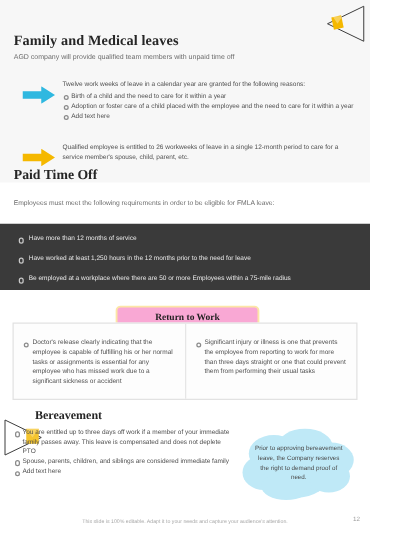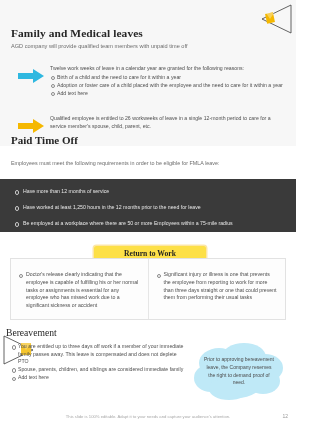--- a/index.html
+++ b/index.html
@@ -70,21 +70,21 @@
     content: ""; position: absolute; left: 3px; top: 2.3px;
     width: 2.4px; height: 2.4px; border: .6px solid #c9c9c9; border-radius: 50%;
   }
   .band-dark .b1 { position: absolute; left: 12px; top: 9px; }
   .band-dark .b2 { position: absolute; left: 12px; top: 25px; }
   .band-dark .b3 { position: absolute; left: 12px; top: 41px; }
 
   
   .rtw-btn {
     position: absolute; left: 94px; top: 246px; width: 112px; height: 15px;
-    background: #fde047; border-radius: 2.5px;
+    background: #f9a8d4; border-radius: 2.5px;
     display: flex; align-items: center; justify-content: center;
     font-family: "Liberation Serif", serif; font-weight: bold;
     font-size: 7.6px; color: #1f1f1f;
     box-shadow: 0 0 0 1.5px rgba(245,184,0,.35);
   }
   .rtw-box {
     position: absolute; left: 10px; top: 258px; width: 276px; height: 62px;
     border: .7px solid #e2e2e2; background: #fdfdfd;
     display: flex;
   }
@@ -95,23 +95,23 @@
     position: relative; padding-left: 7px;
     font-size: 5.2px; color: #4f4f4f; line-height: 1.5;
   }
   .rtw-col li::before {
     content: ""; position: absolute; left: 0; top: 2.5px;
     width: 2.4px; height: 2.4px; border: .6px solid #8a8a8a; border-radius: 50%;
   }
 
   
   .ber-title {
-    position: absolute; left: 6px; top: 327px;
+    position: absolute; left: 28px; top: 327px;
     font-family: "Liberation Serif", serif;
-    font-weight: normal; font-size: 9.6px; color: #262626;
+    font-weight: bold; font-size: 9.6px; color: #262626;
   }
   .ber-list { position: absolute; left: 11px; top: 343px; width: 175px; }
 
   
   .cloud { position: absolute; left: 189px; top: 341px; width: 100px; height: 64px; }
   .cloud svg { position: absolute; inset: 0; }
   .cloud-text {
     position: absolute; left: 14px; top: 15px; width: 72px;
     text-align: center; font-size: 5px; color: #4a4a4a; line-height: 1.55;
   }

